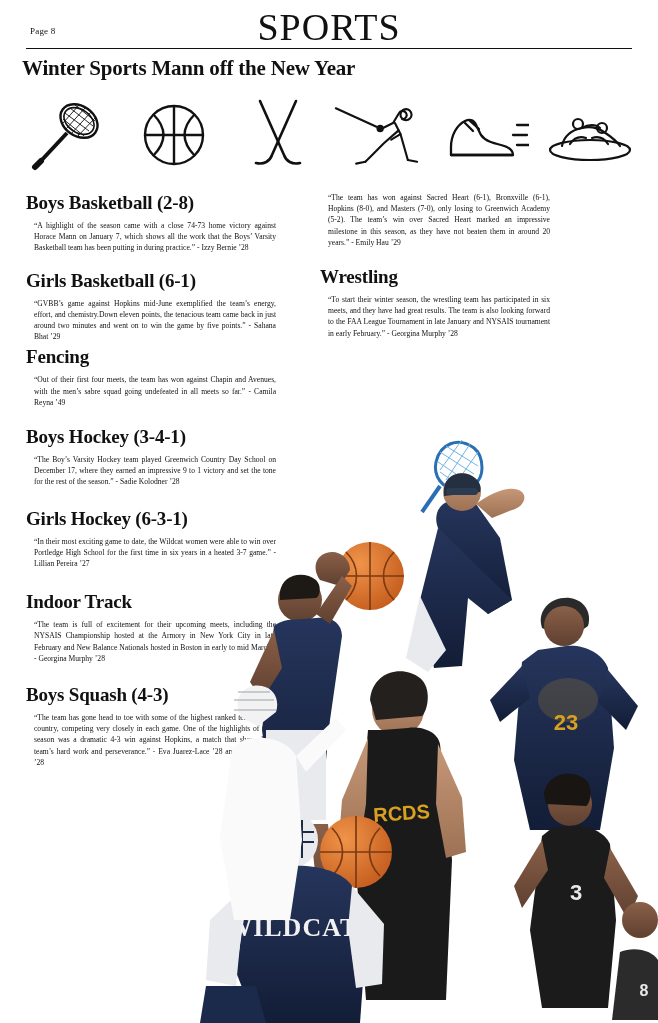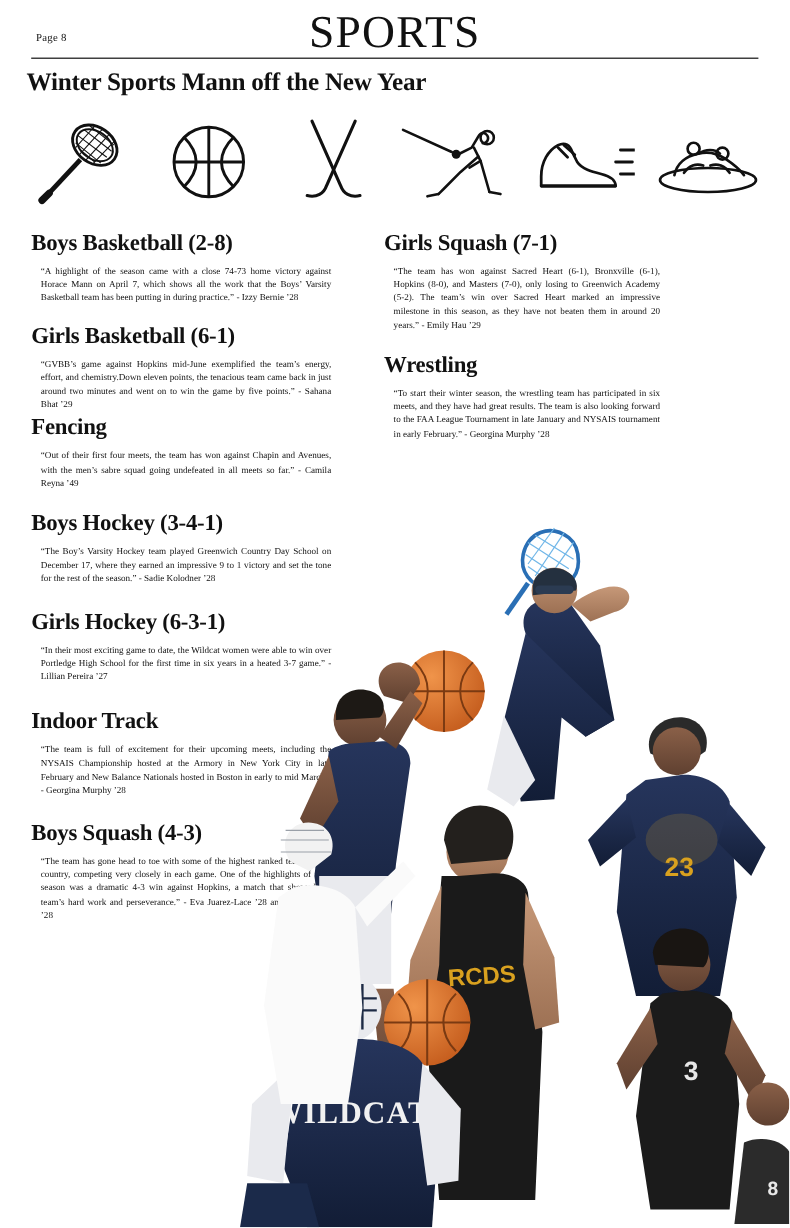--- a/index.html
+++ b/index.html
@@ -244,21 +244,21 @@
         </g>
       </svg>
     </div>
 
   </div>
 
   <div class="col-left">
 
     <div class="article a-boys-basketball">
       <h2 class="article-title">Boys Basketball (2-8)</h2>
-      <p class="article-body">“A highlight of the season came with a close 74-73 home victory against Horace Mann on April 7, which shows all the work that the Boys’ Varsity Basketball team has been putting in during practice.” - Izzy Bernie ’28</p>
+      <p class="article-body">“A highlight of the season came with a close 74-73 home victory against Horace Mann on January 7, which shows all the work that the Boys’ Varsity Basketball team has been putting in during practice.” - Izzy Bernie ’28</p>
     </div>
 
     <div class="article a-girls-basketball">
       <h2 class="article-title">Girls Basketball (6-1)</h2>
       <p class="article-body">“GVBB’s game against Hopkins mid-June exemplified the team’s energy, effort, and chemistry.Down eleven points, the tenacious team came back in just around two minutes and went on to win the game by five points.” - Sahana Bhat ’29</p>
     </div>
 
     <div class="article a-fencing">
       <h2 class="article-title">Fencing</h2>
       <p class="article-body">“Out of their first four meets, the team has won against Chapin and Avenues, with the men’s sabre squad going undefeated in all meets so far.” - Camila Reyna ’49</p>
@@ -282,21 +282,20 @@
     <div class="article a-boys-squash">
       <h2 class="article-title">Boys Squash (4-3)</h2>
       <p class="article-body">“The team has gone head to toe with some of the highest ranked teams in the country, competing very closely in each game. One of the highlights of their season was a dramatic 4-3 win against Hopkins, a match that showed the team’s hard work and perseverance.” - Eva Juarez-Lace ’28 and Isabella Liu ’28</p>
     </div>
 
   </div>
 
   <div class="col-right">
 
     <div class="article a-girls-squash">
-      <h2 class="article-title">Girls Squash (7-1)</h2>
       <p class="article-body">“The team has won against Sacred Heart (6-1), Bronxville (6-1), Hopkins (8-0), and Masters (7-0), only losing to Greenwich Academy (5-2). The team’s win over Sacred Heart marked an impressive milestone in this season, as they have not beaten them in around 20 years.” - Emily Hau ’29</p>
     </div>
 
     <div class="article a-wrestling">
       <h2 class="article-title">Wrestling</h2>
       <p class="article-body">“To start their winter season, the wrestling team has participated in six meets, and they have had great results. The team is also looking forward to the FAA League Tournament in late January and NYSAIS tournament in early February.” - Georgina Murphy ’28</p>
     </div>
 
   </div>
 

